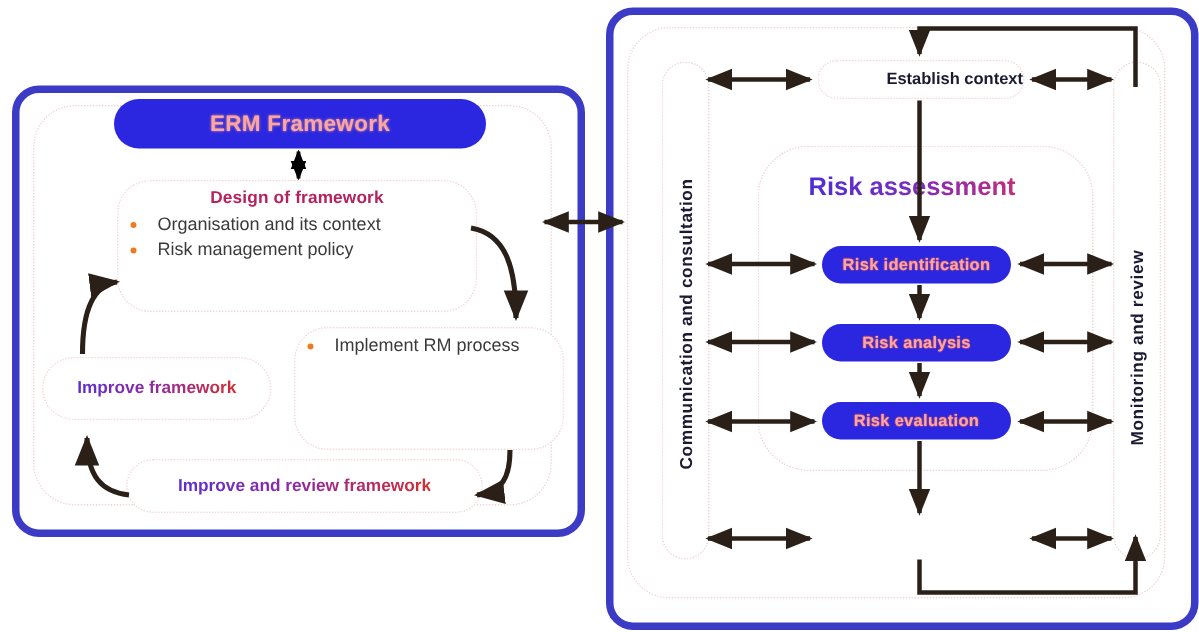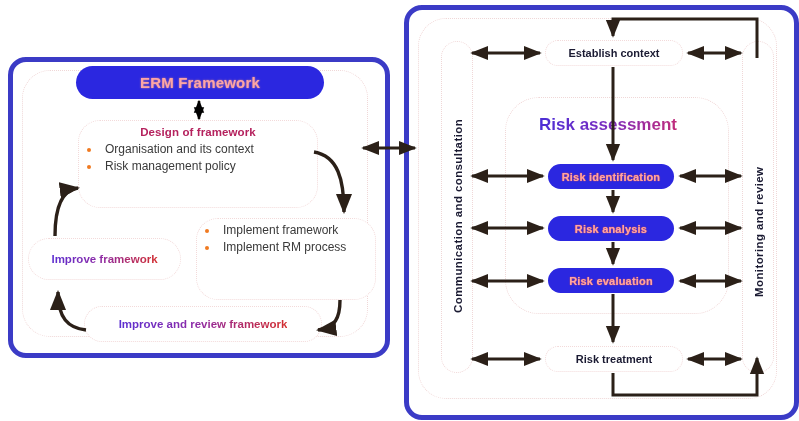--- a/index.html
+++ b/index.html
@@ -69,21 +69,20 @@
   <div class="lightbox" style="left:78px;top:120px;width:240px;height:88px;">
     <div class="head-red" style="margin-top:5px;">Design of framework</div>
     <ul class="blist" style="margin-top:3px;">
       <li>Organisation and its context</li>
       <li>Risk management policy</li>
     </ul>
   </div>
 
   <div class="lightbox" style="left:196px;top:218px;width:180px;height:82px;">
     <ul class="blist" style="margin-top:3px;">
-      <li>Implement framework</li>
       <li>Implement RM process</li>
     </ul>
   </div>
 
   <div class="lightbox" style="left:28px;top:238px;width:153px;height:42px;display:flex;align-items:center;justify-content:center;">
     <div class="head-blend">Improve framework</div>
   </div>
 
   <div class="lightbox" style="left:84px;top:306px;width:238px;height:36px;display:flex;align-items:center;justify-content:center;">
     <div class="head-blend">Improve and review framework</div>
@@ -91,42 +90,39 @@
 
   <div class="panel" id="right-panel"></div>
   <div class="ghost" style="left:418px;top:18px;width:357px;height:379px;"></div>
 
   <div class="ghost" style="left:441px;top:41px;width:30px;height:330px;border-radius:16px;"></div>
   <div class="ghost" style="left:742px;top:41px;width:30px;height:330px;border-radius:16px;"></div>
 
   <div class="vlabel" style="left:452px;top:313px;">Communication and consultation</div>
   <div class="vlabel" style="left:753px;top:297px;">Monitoring and review</div>
 
-  <div class="lightbox" style="left:545px;top:40px;width:138px;height:26px;display:flex;align-items:center;justify-content:center;">
+  <div class="lightbox" style="left:545px;top:40px;width:138px;height:26px;display:flex;align-items:center;justify-content:flex-end;">
     <div class="nodelbl">Establish context</div>
   </div>
 
   <div class="ghost" style="left:505px;top:97px;width:222px;height:215px;border-radius:34px;"></div>
   <div class="title-assess" style="left:539px;top:115px;">Risk assessment</div>
 
   <div class="pill" style="left:548px;top:164px;width:126px;height:25px;">
     <span>Risk identification</span>
   </div>
 
   <div class="pill" style="left:548px;top:216px;width:126px;height:25px;">
     <span>Risk analysis</span>
   </div>
 
   <div class="pill" style="left:548px;top:268px;width:126px;height:25px;">
     <span>Risk evaluation</span>
   </div>
 
-  <div class="lightbox" style="left:545px;top:346px;width:138px;height:26px;display:flex;align-items:center;justify-content:center;">
-    <div class="nodelbl">Risk treatment</div>
-  </div>
 
   <svg class="arrows">
     <defs>
       <marker id="ah" viewBox="0 0 10 10" refX="9" refY="5" markerWidth="6" markerHeight="6" orient="auto-start-reverse">
         <path d="M0,1 L10,5 L0,9 z" fill="#2b2018"></path>
       </marker>
       <marker id="ah2" viewBox="0 0 10 10" refX="9" refY="5" markerWidth="5.5" markerHeight="5.5" orient="auto-start-reverse">
         <path d="M0,1 L10,5 L0,9 z" fill="#2b2018"></path>
       </marker>
       <marker id="ahb" viewBox="0 0 10 10" refX="9" refY="5" markerWidth="5" markerHeight="5" orient="auto-start-reverse">

